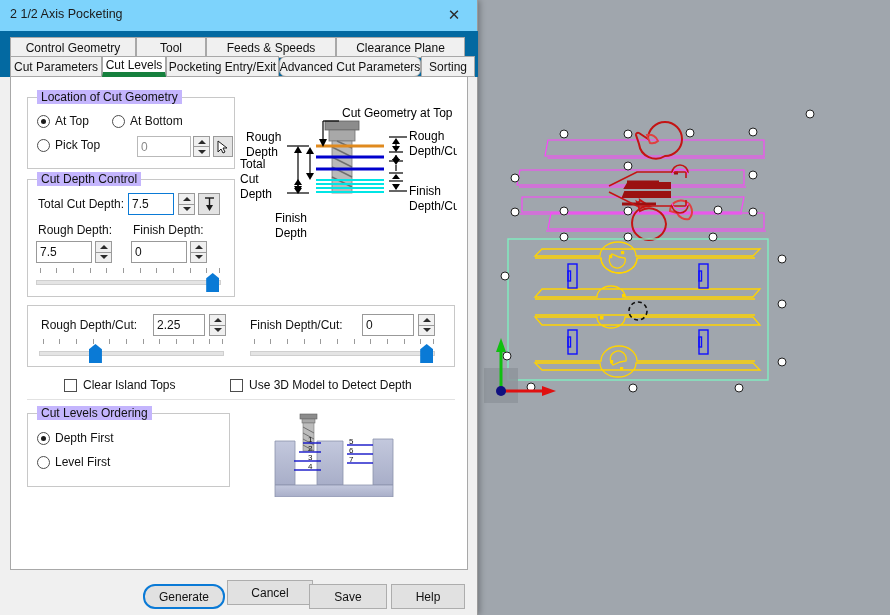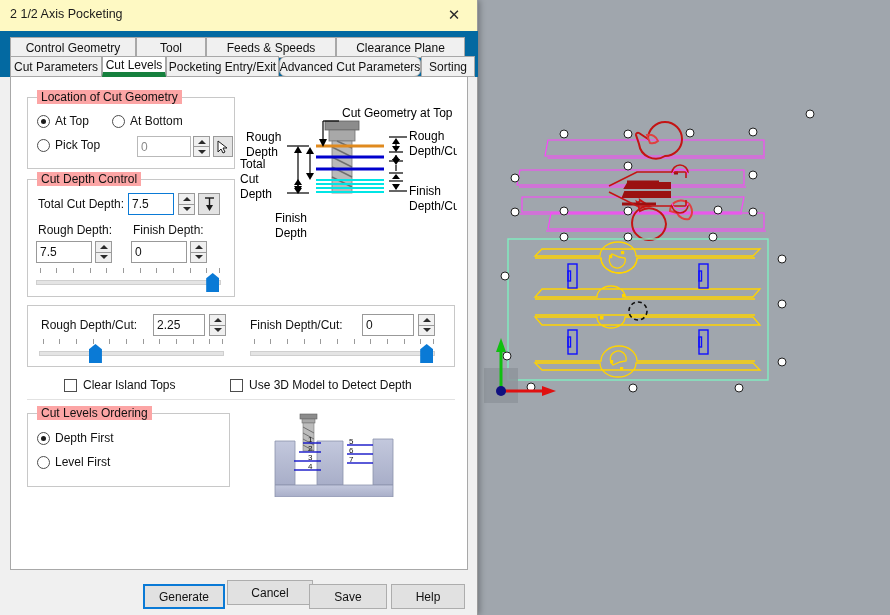--- a/index.html
+++ b/index.html
@@ -20,21 +20,21 @@
   
   #dialog {
     position: absolute; left: 0; top: 0;
     width: 478px; height: 615px;
     background: #f0f0f0;
     border-right: 1px solid #9a9a9a;
     box-sizing: border-box;
     box-shadow: 2px 0 6px rgba(0,0,0,.28);
   }
   #titlebar {
-    height: 31px; background: #fef9c3;
+    height: 31px; background: #7dd3fc;
     position: relative;
     border-bottom: 0px solid #e5e5e5;
   }
   #title-text {
     position: absolute; left: 10px; top: 7px;
     font-size: 12.5px; color: #1b1b1b;
     font-family: "Liberation Sans", sans-serif;
   }
   #close-btn {
     position: absolute; right: 0px; top: 0px;
@@ -79,21 +79,21 @@
   }
 
   
   .groupbox {
     position: absolute;
     border: 1px solid #c8c8c8;
     box-sizing: border-box;
   }
   .groupbox > .gb-title {
     position: absolute; top: -8px; left: 9px;
-    background: #fca5a5; padding: 0 4px;
+    background: #c4b5fd; padding: 0 4px;
     font-size: 12px; color: #111;
   }
 
   .lbl { position: absolute; font-size: 12px; color: #111; white-space: nowrap; }
 
   
   .radio { position: absolute; display: flex; align-items: center; cursor: pointer; }
   .radio .dot {
     width: 13px; height: 13px; border-radius: 50%;
     border: 1px solid #4d4d4d; background: #fff;
@@ -638,19 +638,19 @@
           <text x="86" y="31">5</text>
           <text x="86" y="40">6</text>
           <text x="86" y="49">7</text>
         </g>
       </svg>
     </div>
 
   </div>
 
   <div>
-    <div class="btn default" style="left:143px; top:584px; width:82px;">Generate</div>
+    <div class="btn default" style="left:143px; top:584px; width:82px;border-radius:12px;">Generate</div>
     <div class="btn" style="left:227px; top:572px; width:86px;margin-top:8px;">Cancel</div>
     <div class="btn" style="left:309px; top:584px; width:78px;">Save</div>
     <div class="btn" style="left:391px; top:584px; width:74px;">Help</div>
   </div>
 
 </div>
 
 </body></html>

